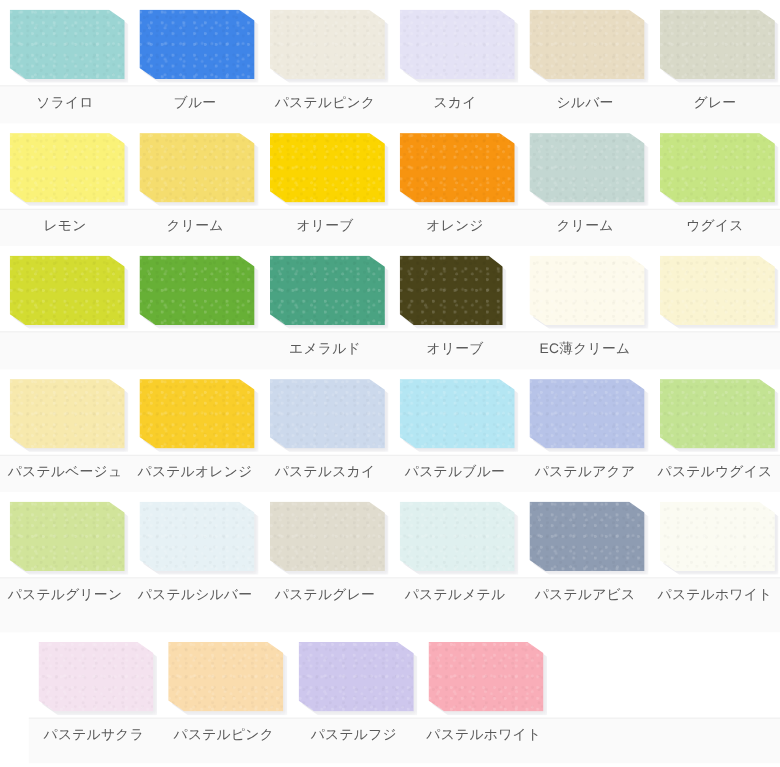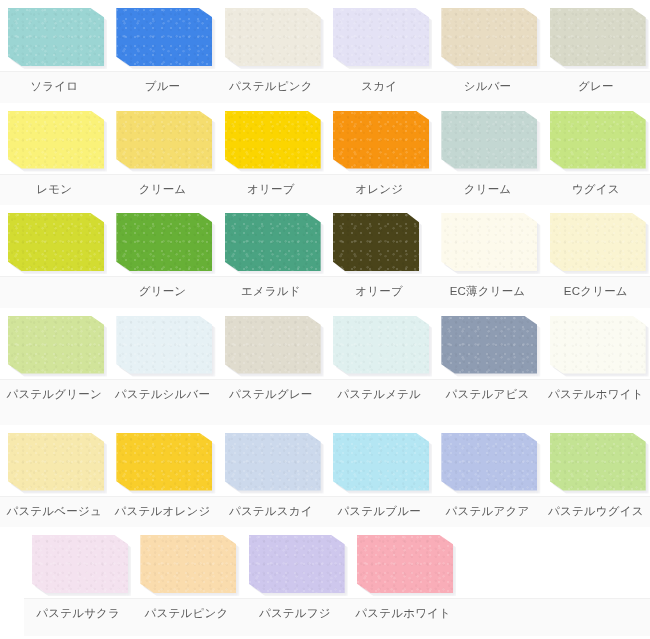--- a/index.html
+++ b/index.html
@@ -272,34 +272,88 @@
           <div class="chip-shadow"></div>
           <div class="chip" title="ECクリーム" style="background: rgb(250, 244, 209);">
             <div class="chip-tex"></div>
           </div>
         </div>
       </div>
       <div class="label-strip">
         <div class="cell" style="left: 0px; margin-top: 28px;">
           <div class="cap">モエギ</div>
         </div>
-        <div class="cell" style="left: 108.333px;">
-          <div class="cap">グリーン</div>
-        </div>
         <div class="cell" style="left: 325px;">
           <div class="cap">オリーブ</div>
         </div>
         <div class="cell" style="left: 216.667px;">
           <div class="cap">エメラルド</div>
         </div>
         <div class="cell" style="left: 433.333px;">
           <div class="cap">EC薄クリーム</div>
         </div>
-        <div class="cell" style="left: 541.667px;">
-          <div class="cap">ECクリーム</div>
+      </div>
+    </div>
+    <div class="row">
+      <div class="swatch-strip">
+        <div class="cell" style="left: 0px;">
+          <div class="chip-shadow"></div>
+          <div class="chip" title="パステルベージュ" style="background: rgb(247, 233, 173);">
+            <div class="chip-tex"></div>
+          </div>
+        </div>
+        <div class="cell" style="left: 108.333px;">
+          <div class="chip-shadow"></div>
+          <div class="chip" title="パステルオレンジ" style="background: rgb(249, 206, 42);">
+            <div class="chip-tex"></div>
+          </div>
+        </div>
+        <div class="cell" style="left: 216.667px;">
+          <div class="chip-shadow"></div>
+          <div class="chip" title="パステルスカイ" style="background: rgb(204, 217, 236);">
+            <div class="chip-tex"></div>
+          </div>
+        </div>
+        <div class="cell" style="left: 325px;">
+          <div class="chip-shadow"></div>
+          <div class="chip" title="パステルブルー" style="background: rgb(180, 230, 243);">
+            <div class="chip-tex"></div>
+          </div>
+        </div>
+        <div class="cell" style="left: 433.333px;">
+          <div class="chip-shadow"></div>
+          <div class="chip" title="パステルアクア" style="background: rgb(183, 195, 232);">
+            <div class="chip-tex"></div>
+          </div>
+        </div>
+        <div class="cell" style="left: 541.667px;">
+          <div class="chip-shadow"></div>
+          <div class="chip" title="パステルウグイス" style="background: rgb(195, 227, 147);">
+            <div class="chip-tex"></div>
+          </div>
+        </div>
+      </div>
+      <div class="label-strip">
+        <div class="cell" style="left: 0px;">
+          <div class="cap">パステルベージュ</div>
+        </div>
+        <div class="cell" style="left: 108.333px;">
+          <div class="cap">パステルオレンジ</div>
+        </div>
+        <div class="cell" style="left: 216.667px;">
+          <div class="cap">パステルスカイ</div>
+        </div>
+        <div class="cell" style="left: 325px;">
+          <div class="cap">パステルブルー</div>
+        </div>
+        <div class="cell" style="left: 433.333px;">
+          <div class="cap">パステルアクア</div>
+        </div>
+        <div class="cell" style="left: 541.667px;">
+          <div class="cap">パステルウグイス</div>
         </div>
       </div>
     </div>
     <div class="row tall">
       <div class="swatch-strip">
         <div class="cell" style="left: 0px;">
           <div class="chip-shadow"></div>
           <div class="chip" title="パステルグリーン" style="background: rgb(209, 228, 154);">
             <div class="chip-tex"></div>
           </div>
@@ -349,80 +403,20 @@
           <div class="cap">パステルメテル</div>
         </div>
         <div class="cell" style="left: 433.333px;">
           <div class="cap">パステルアビス</div>
         </div>
         <div class="cell" style="left: 541.667px;">
           <div class="cap">パステルホワイト</div>
         </div>
       </div>
     </div>
-    <div class="row">
-      <div class="swatch-strip">
-        <div class="cell" style="left: 0px;">
-          <div class="chip-shadow"></div>
-          <div class="chip" title="パステルベージュ" style="background: rgb(247, 233, 173);">
-            <div class="chip-tex"></div>
-          </div>
-        </div>
-        <div class="cell" style="left: 108.333px;">
-          <div class="chip-shadow"></div>
-          <div class="chip" title="パステルオレンジ" style="background: rgb(249, 206, 42);">
-            <div class="chip-tex"></div>
-          </div>
-        </div>
-        <div class="cell" style="left: 216.667px;">
-          <div class="chip-shadow"></div>
-          <div class="chip" title="パステルスカイ" style="background: rgb(204, 217, 236);">
-            <div class="chip-tex"></div>
-          </div>
-        </div>
-        <div class="cell" style="left: 325px;">
-          <div class="chip-shadow"></div>
-          <div class="chip" title="パステルブルー" style="background: rgb(180, 230, 243);">
-            <div class="chip-tex"></div>
-          </div>
-        </div>
-        <div class="cell" style="left: 433.333px;">
-          <div class="chip-shadow"></div>
-          <div class="chip" title="パステルアクア" style="background: rgb(183, 195, 232);">
-            <div class="chip-tex"></div>
-          </div>
-        </div>
-        <div class="cell" style="left: 541.667px;">
-          <div class="chip-shadow"></div>
-          <div class="chip" title="パステルウグイス" style="background: rgb(195, 227, 147);">
-            <div class="chip-tex"></div>
-          </div>
-        </div>
-      </div>
-      <div class="label-strip">
-        <div class="cell" style="left: 0px;">
-          <div class="cap">パステルベージュ</div>
-        </div>
-        <div class="cell" style="left: 108.333px;">
-          <div class="cap">パステルオレンジ</div>
-        </div>
-        <div class="cell" style="left: 216.667px;">
-          <div class="cap">パステルスカイ</div>
-        </div>
-        <div class="cell" style="left: 325px;">
-          <div class="cap">パステルブルー</div>
-        </div>
-        <div class="cell" style="left: 433.333px;">
-          <div class="cap">パステルアクア</div>
-        </div>
-        <div class="cell" style="left: 541.667px;">
-          <div class="cap">パステルウグイス</div>
-        </div>
-      </div>
-    </div>
     <div class="row last">
       <div class="swatch-strip">
         <div class="cell" style="left: 0px;">
           <div class="chip-shadow"></div>
           <div class="chip" title="パステルサクラ" style="background: rgb(244, 226, 239);">
             <div class="chip-tex"></div>
           </div>
         </div>
         <div class="cell" style="left: 108.333px;">
           <div class="chip-shadow"></div>

